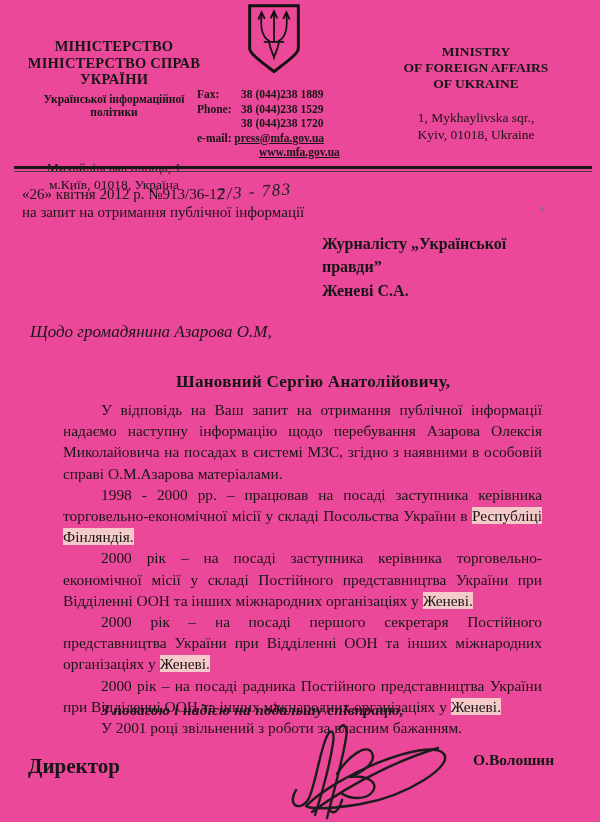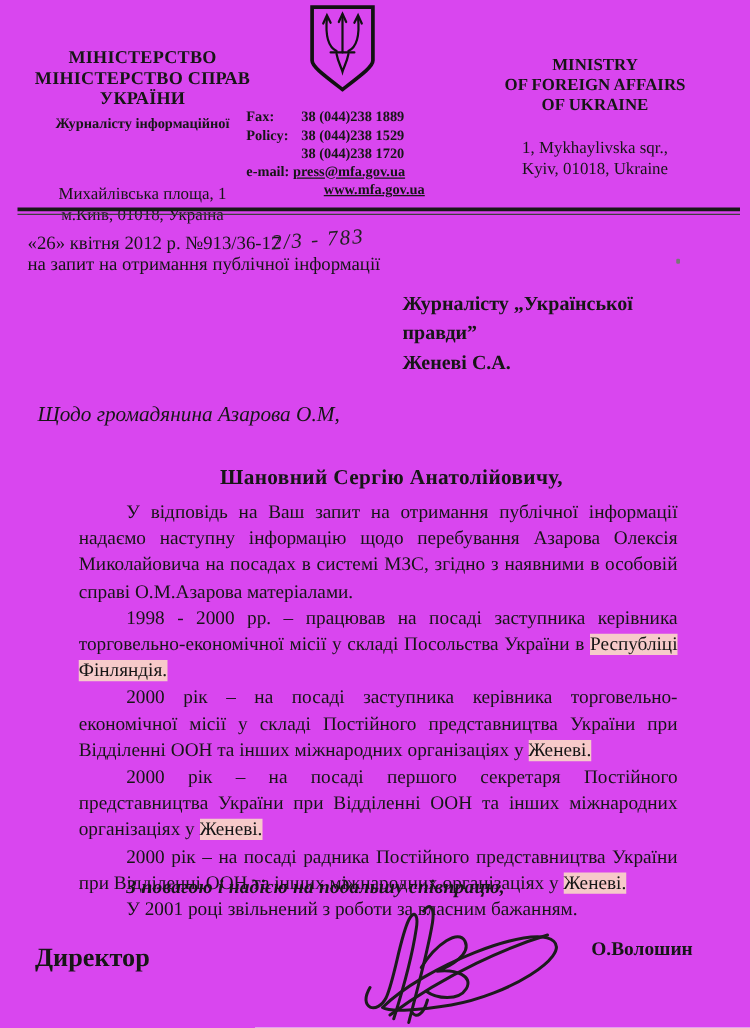--- a/index.html
+++ b/index.html
@@ -1,18 +1,18 @@
 <!DOCTYPE html>
 <html><head>
 <meta charset="utf-8">
 <style>
   html,body { margin:0; padding:0; background:#e9e9e9; }
   .page {
     position:relative; width:600px; height:822px; margin:0 auto;
-    background:#d946ef; color:#161616; overflow:hidden;
+    background:#ec4899; color:#161616; overflow:hidden;
     font-family:"Liberation Serif", serif;
   }
   
   .lh-left { position:absolute; left:14px; top:38px; width:200px; text-align:center; }
   .lh-left .org div { font-weight:bold; font-size:14.5px; line-height:16.5px; letter-spacing:.2px; }
   .lh-left .dept { margin-top:5px; }
   .lh-left .dept div { font-weight:bold; font-size:11.5px; line-height:13px; }
   .lh-left .addr { margin-top:40px; }
   .lh-left .addr div { font-size:13.5px; line-height:17px; }
 
@@ -69,21 +69,22 @@
 
 <div class="page">
 
   <div class="lh-left">
     <div class="org">
       <div>МІНІСТЕРСТВО</div>
       <div>МІНІСТЕРСТВО СПРАВ</div>
       <div>УКРАЇНИ</div>
     </div>
     <div class="dept">
-      <div>Журналісту інформаційної</div>
+      <div>Української інформаційної</div>
+      <div>політики</div>
     </div>
     <div class="addr">
       <div>Михайлівська площа, 1</div>
       <div>м.Київ, 01018, Україна</div>
     </div>
   </div>
 
   <svg class="coa" viewBox="0 0 100 118" aria-hidden="true">
     <path d="M9 3 H91 V75 C91 83 76 94 50 114 C24 94 9 83 9 75 Z" fill="none" stroke="#111" stroke-width="5"></path>
     <g fill="none" stroke="#111" stroke-width="3" stroke-linecap="round">
@@ -97,21 +98,21 @@
       <path d="M42 66 C44 77 48 83 50 90 C52 83 56 77 58 66"></path>
     </g>
   </svg>
 
   <div class="contact">
     <div class="row">
       <span class="lab">Fax:</span>
       <span>38 (044)238 1889</span>
     </div>
     <div class="row">
-      <span class="lab">Policy:</span>
+      <span class="lab">Phone:</span>
       <span>38 (044)238 1529</span>
     </div>
     <div class="row">
       <span class="lab"></span>
       <span>38 (044)238 1720</span>
     </div>
     <div class="row">
       <span>e-mail:</span>&nbsp;<span class="u">press@mfa.gov.ua</span>
     </div>
     <div class="row">

